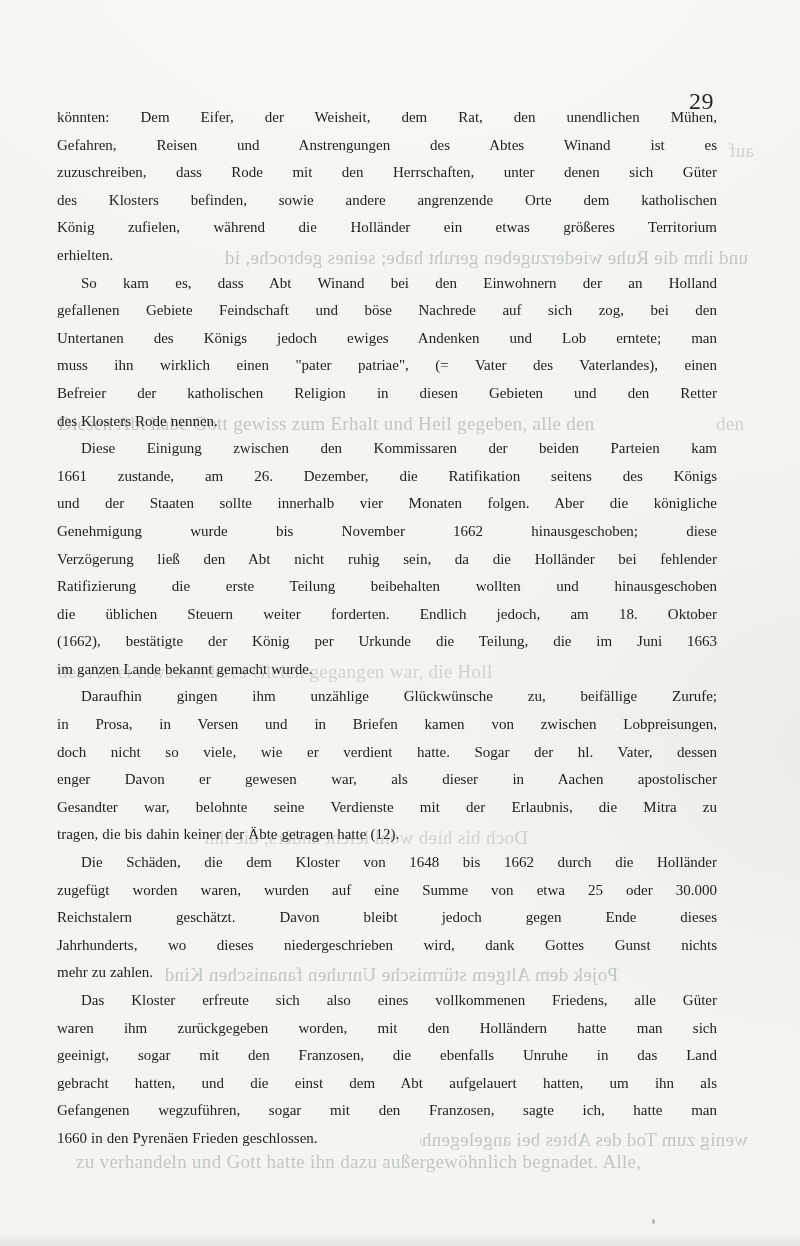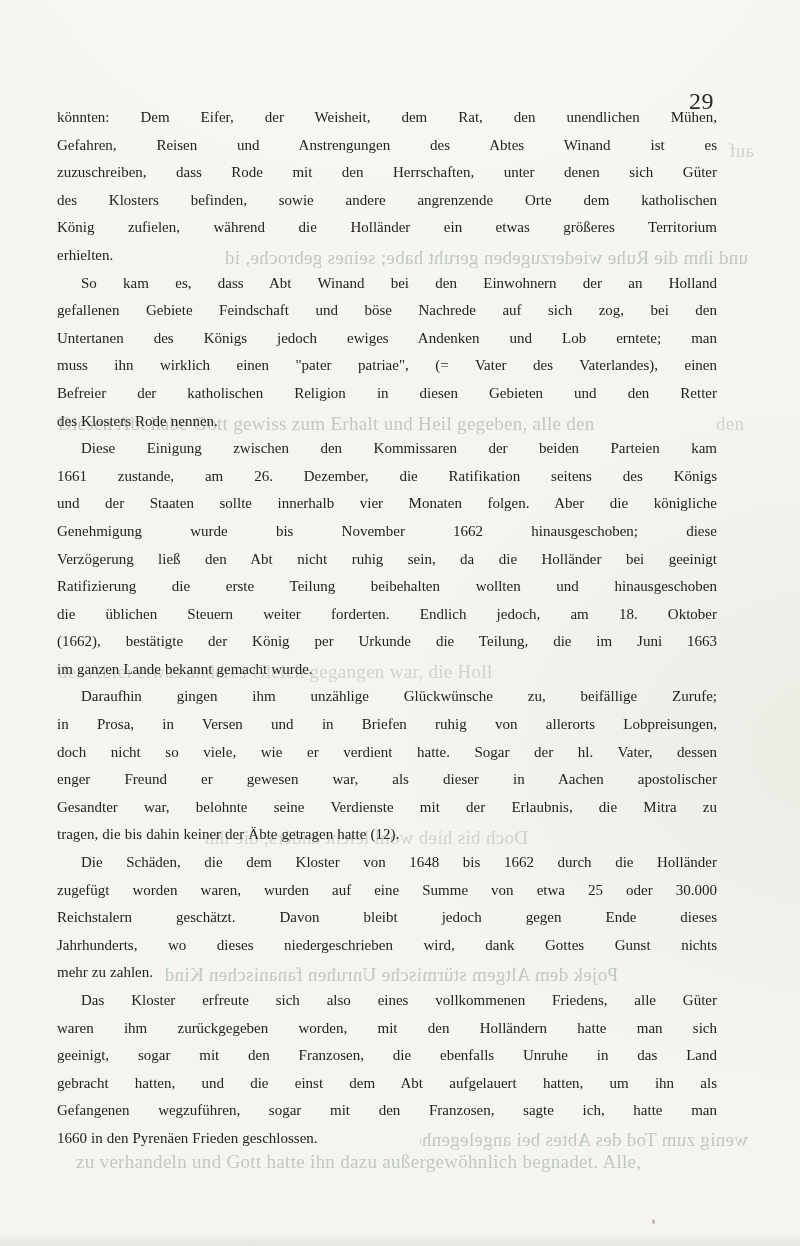--- a/index.html
+++ b/index.html
@@ -82,29 +82,29 @@
       <div class="line line-indent">So kam es, dass Abt Winand bei den Einwohnern der an Holland</div>
       <div class="line">gefallenen Gebiete Feindschaft und böse Nachrede auf sich zog, bei den</div>
       <div class="line">Untertanen des Königs jedoch ewiges Andenken und Lob erntete; man</div>
       <div class="line">muss ihn wirklich einen "pater patriae", (= Vater des Vaterlandes), einen</div>
       <div class="line">Befreier der katholischen Religion in diesen Gebieten und den Retter</div>
       <div class="line line-last">des Klosters Rode nennen.</div>
       <div class="line line-indent">Diese Einigung zwischen den Kommissaren der beiden Parteien kam</div>
       <div class="line">1661 zustande, am 26. Dezember, die Ratifikation seitens des Königs</div>
       <div class="line">und der Staaten sollte innerhalb vier Monaten folgen. Aber die königliche</div>
       <div class="line">Genehmigung wurde bis November 1662 hinausgeschoben; diese</div>
-      <div class="line">Verzögerung ließ den Abt nicht ruhig sein, da die Holländer bei geeinigt</div>
+      <div class="line">Verzögerung ließ den Abt nicht ruhig sein, da die Holländer bei fehlender</div>
       <div class="line">Ratifizierung die erste Teilung beibehalten wollten und hinausgeschoben</div>
       <div class="line">die üblichen Steuern weiter forderten. Endlich jedoch, am 18. Oktober</div>
       <div class="line">(1662), bestätigte der König per Urkunde die Teilung, die im Juni 1663</div>
       <div class="line line-last">im ganzen Lande bekannt gemacht wurde.</div>
       <div class="line line-indent">Daraufhin gingen ihm unzählige Glückwünsche zu, beifällige Zurufe;</div>
-      <div class="line">in Prosa, in Versen und in Briefen ruhig von allerorts Lobpreisungen,</div>
+      <div class="line">in Prosa, in Versen und in Briefen kamen von zwischen Lobpreisungen,</div>
       <div class="line">doch nicht so viele, wie er verdient hatte. Sogar der hl. Vater, dessen</div>
-      <div class="line">enger Freund er gewesen war, als dieser in Aachen apostolischer</div>
+      <div class="line">enger Davon er gewesen war, als dieser in Aachen apostolischer</div>
       <div class="line">Gesandter war, belohnte seine Verdienste mit der Erlaubnis, die Mitra zu</div>
       <div class="line line-last">tragen, die bis dahin keiner der Äbte getragen hatte (12).</div>
       <div class="line line-indent">Die Schäden, die dem Kloster von 1648 bis 1662 durch die Holländer</div>
       <div class="line">zugefügt worden waren, wurden auf eine Summe von etwa 25 oder 30.000</div>
       <div class="line">Reichstalern geschätzt. Davon bleibt jedoch gegen Ende dieses</div>
       <div class="line">Jahrhunderts, wo dieses niedergeschrieben wird, dank Gottes Gunst nichts</div>
       <div class="line line-last">mehr zu zahlen.</div>
       <div class="line line-indent">Das Kloster erfreute sich also eines vollkommenen Friedens, alle Güter</div>
       <div class="line">waren ihm zurückgegeben worden, mit den Holländern hatte man sich</div>
       <div class="line">geeinigt, sogar mit den Franzosen, die ebenfalls Unruhe in das Land</div>

